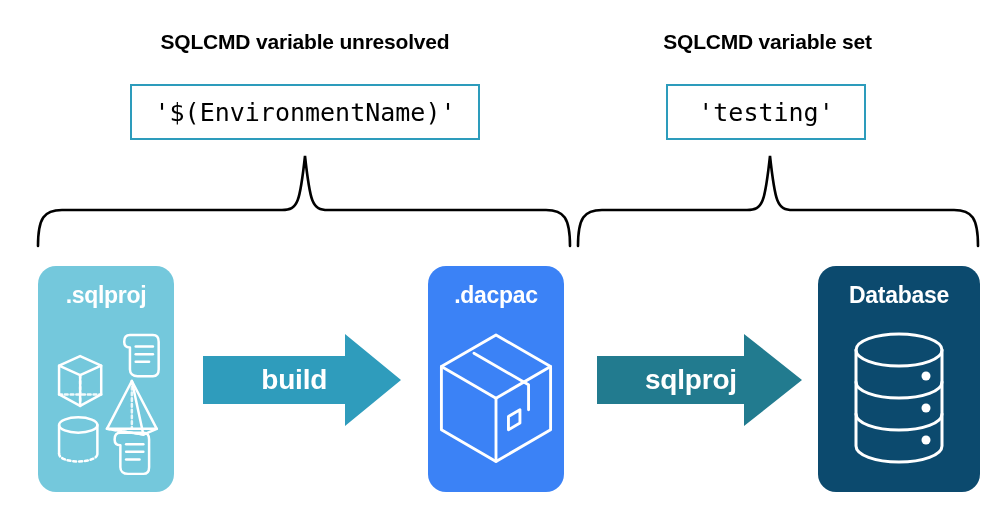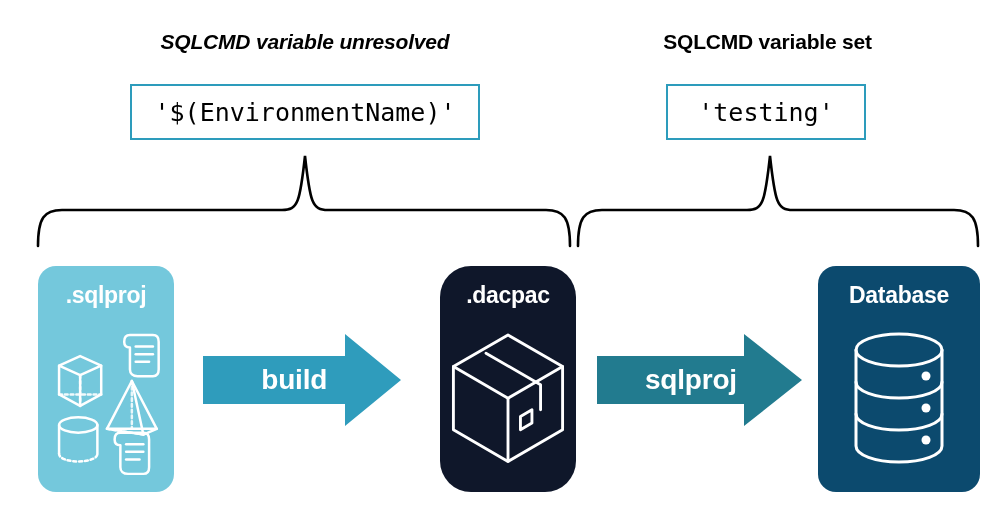--- a/index.html
+++ b/index.html
@@ -22,21 +22,21 @@
   .heading {
     position: absolute;
     font-family: "Liberation Sans", sans-serif;
     font-weight: bold;
     font-size: 21px;
     color: #000000;
     letter-spacing: -0.2px;
     white-space: nowrap;
     text-align: center;
   }
-  #heading-left  { left: 0px;   top: 30px; width: 610px; font-style: italic; }
+  #heading-left  { left: 0px;   top: 30px; width: 610px; }
   #heading-right { left: 560px; top: 30px; width: 415px; }
 
   
   .code-box {
     position: absolute;
     box-sizing: border-box;
     border: 2px solid #2D9CBC;
     background: #ffffff;
     display: flex;
     align-items: center;
@@ -62,21 +62,21 @@
 
   
   .card {
     position: absolute;
     border-radius: 18px;
     top: 266px;
     height: 226px;
     width: 136px;
   }
   #card-sqlproj  { left: 38px;  background: #74C8DC; }
-  #card-dacpac   { left: 440px; background: #0f172a; border-radius: 31px; }
+  #card-dacpac   { left: 428px; background: #3b82f6; }
   #card-database { left: 818px; background: #0c4a6e; width: 162px; }
 
   .card-label {
     position: absolute;
     top: 16px;
     left: 0;
     width: 100%;
     text-align: center;
     font-family: "Liberation Sans", sans-serif;
     font-weight: bold;

